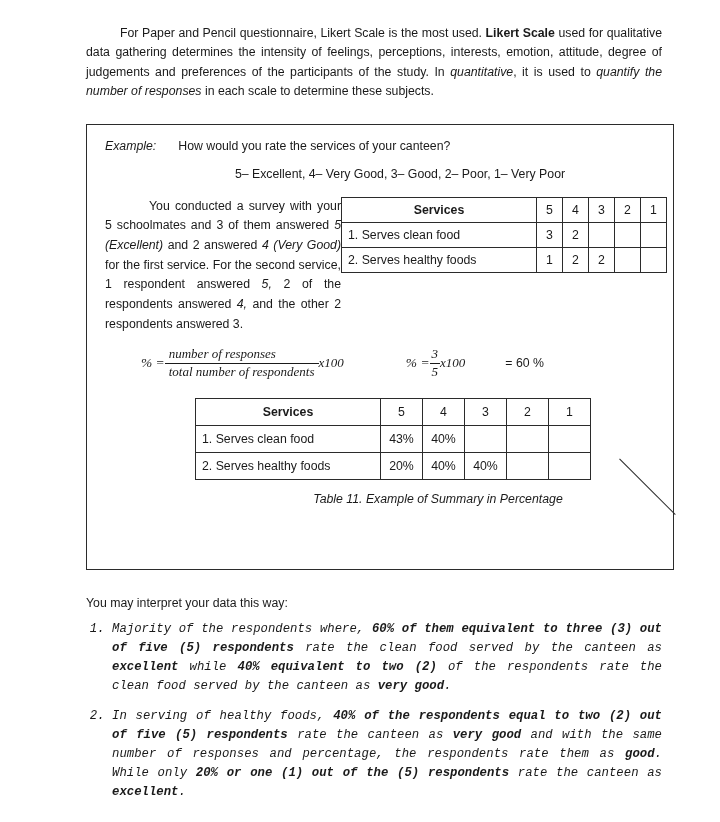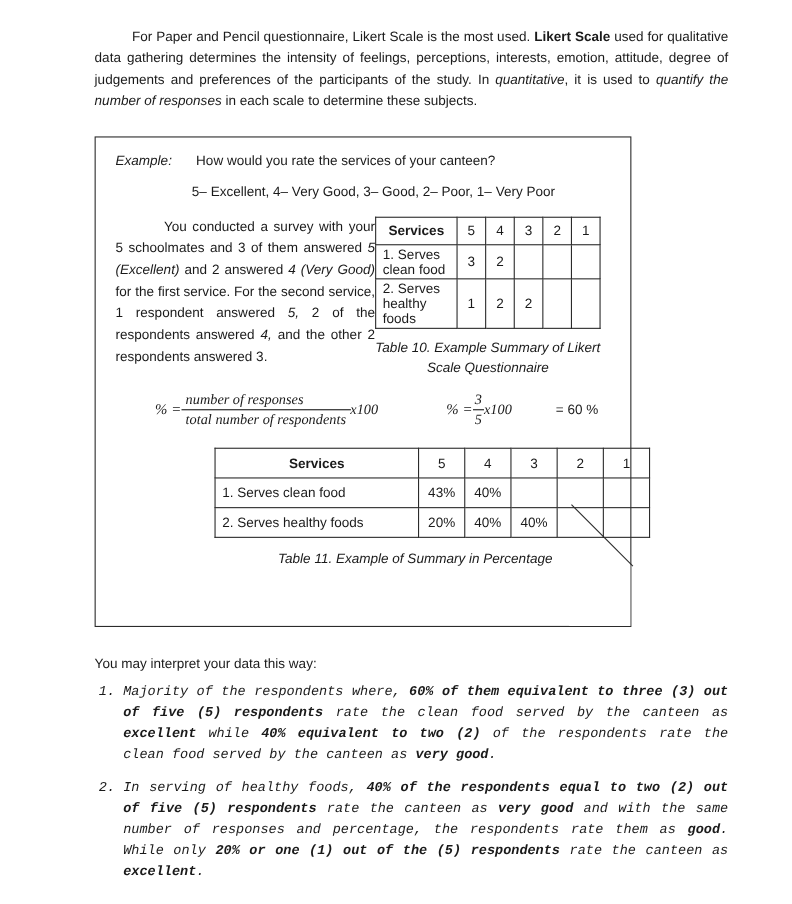--- a/index.html
+++ b/index.html
@@ -36,23 +36,23 @@
   .bi { font-weight: bold; font-style: italic; }
 
   
   .boxwrap {
     position: relative;
     margin: 0 0 0 0;
   }
   .box {
     border: 1px solid #2b2b2b;
     box-sizing: border-box;
-    width: 488px;
+    width: 588px;
     height: 446px;
-    padding: 14px 27px 0 18px;
+    padding: 14px 6px 0 18px;
     position: relative;
     background: #fff;
   }
   .fold-tri {
     position: absolute;
     right: 0px;
     bottom: 0px;
     width: 0;
     height: 0;
     border-left: 56px solid transparent;
@@ -267,21 +267,20 @@
             <tr>
               <td class="svc">2. Serves healthy foods</td>
               <td>1</td>
               <td>2</td>
               <td>2</td>
               <td></td>
               <td></td>
             </tr>
           </tbody>
             </table>
-          <div class="caption">Table 10. Example Summary of Likert Scale Questionnaire</div>
         </div>
       </div>
 
 
       <div class="formula-row">
         <span class="eq">% =</span>
         <span class="frac">
           <span class="num">number of responses</span>
           <span class="bar"></span>
           <span class="den">total number of respondents</span>

